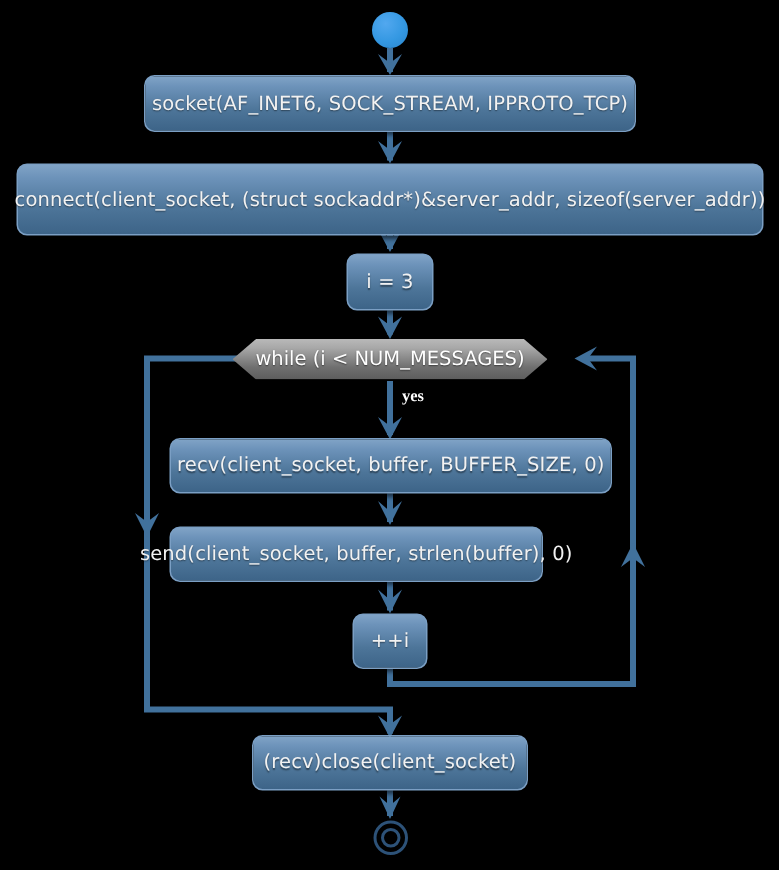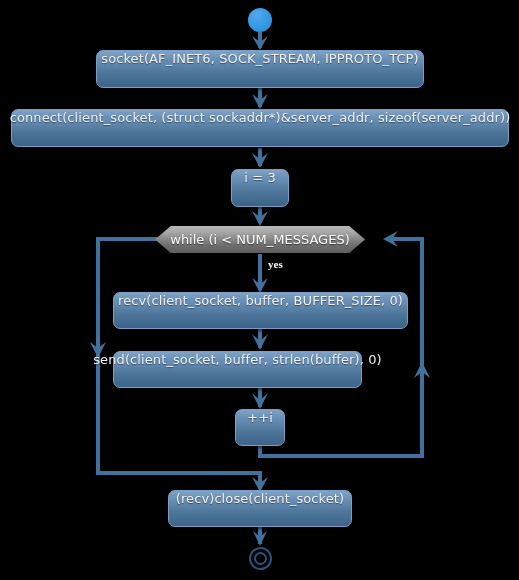--- a/index.html
+++ b/index.html
@@ -23,20 +23,21 @@
     position: absolute;
     left: 0;
     top: 0;
     width: 519px;
     height: 580px;
   }
   .node {
     position: absolute;
     box-sizing: border-box;
     display: flex;
+    align-items: center;
     justify-content: center;
     color: #f2f2f2;
     font-size: 13px;
     letter-spacing: 0.1px;
     white-space: nowrap;
     border-radius: 7px;
     border: 1px solid #7b9fc4;
     background: linear-gradient(to bottom, #80a3c6 0%, #6d93ba 18%, #4d7599 62%, #3d6488 100%);
     box-shadow: 2px 2px 3px rgba(0,0,0,0.55);
     text-shadow: 0 1px 1px rgba(0,0,0,0.45);
@@ -150,21 +151,21 @@
       <path d="M253,531 L260,546 L267,531 L260,537 Z" fill="#41719c"></path>
     </g>
   </svg>
 
   <div class="start-node" style="left:248px; top:8px; width:24px; height:24px;"></div>
 
   <div class="node" style="left:96px; top:50px; width:328px; height:38px;">
     <span>socket(AF_INET6, SOCK_STREAM, IPPROTO_TCP)</span>
   </div>
 
-  <div class="node" style="left:11px; top:109px; width:498px; height:38px;">
+  <div class="node" style="left:11px; top:109px; width:498px; height:48px;">
     <span>connect(client_socket, (struct sockaddr*)&amp;server_addr, sizeof(server_addr))</span>
   </div>
 
   <div class="node" style="left:231px; top:169px; width:58px; height:38px;">
     <span>i = 3</span>
   </div>
 
   <div class="decision" style="left:155px; top:226px; width:210px; height:27px;">
     <span>while (i &lt; NUM_MESSAGES)</span>
   </div>

